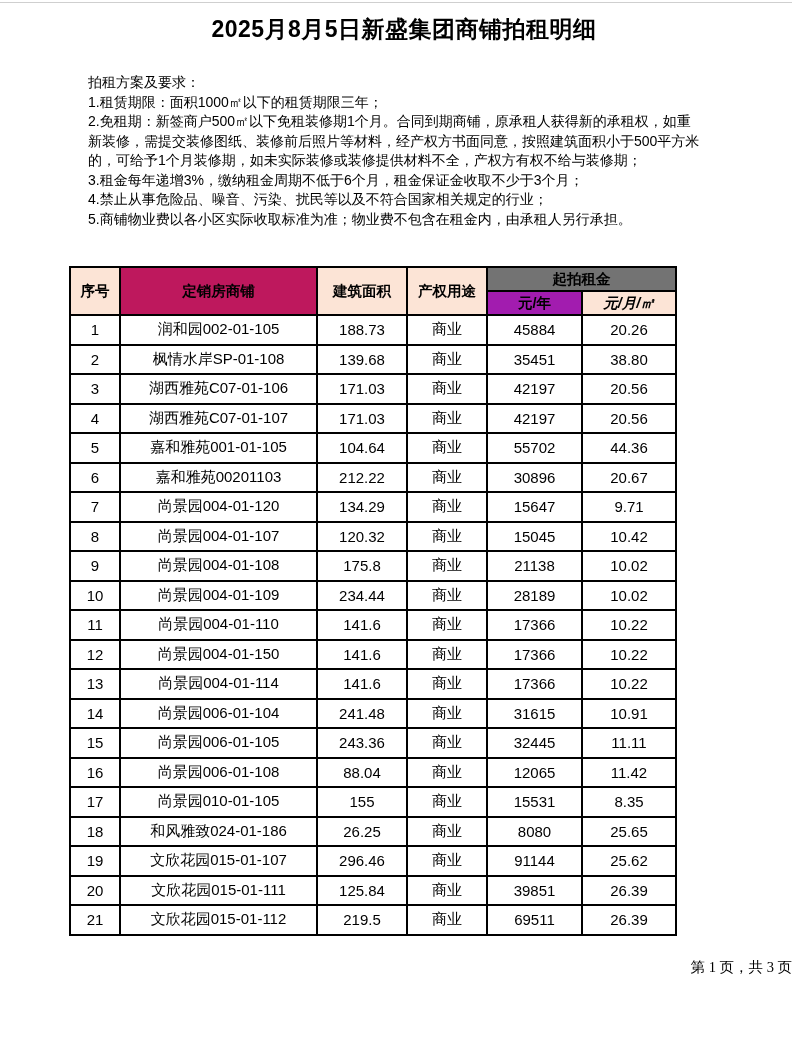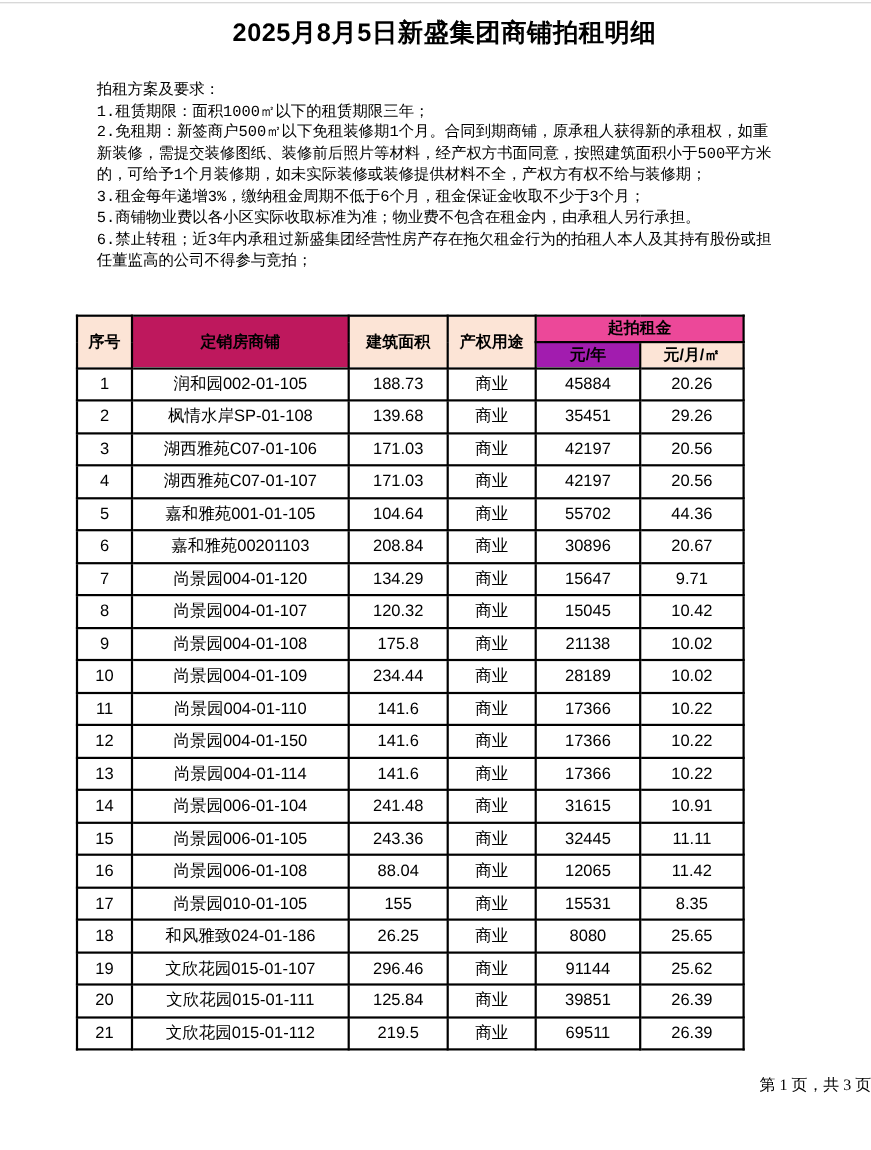--- a/index.html
+++ b/index.html
@@ -23,21 +23,21 @@
     text-align: center;
     font-size: 23px;
     font-weight: bold;
     letter-spacing: 0.5px;
   }
   .notice {
     margin: 28px 88px 0 88px;
     font-size: 14px;
     line-height: 19.5px;
   }
-  .notice p { margin: 0; padding: 0; font-family: Liberation Mono, monospace; }
+  .notice p { margin: 0; padding: 0; }
   .table-wrap { margin: 37px 0 0 69px; }
   table.rental {
     border-collapse: collapse;
     table-layout: fixed;
     width: 606px;
   }
   table.rental th, table.rental td {
     border: 2px solid #000;
     text-align: center;
     vertical-align: middle;
@@ -68,64 +68,64 @@
 <div class="topline"></div>
 
 <h1 class="title">2025月8月5日新盛集团商铺拍租明细</h1>
 
 <div class="notice">
   <p>拍租方案及要求：</p>
   <div>
       <p>1.租赁期限：面积1000㎡以下的租赁期限三年；</p>
       <p>2.免租期：新签商户500㎡以下免租装修期1个月。合同到期商铺，原承租人获得新的承租权，如重新装修，需提交装修图纸、装修前后照片等材料，经产权方书面同意，按照建筑面积小于500平方米的，可给予1个月装修期，如未实际装修或装修提供材料不全，产权方有权不给与装修期；</p>
       <p>3.租金每年递增3%，缴纳租金周期不低于6个月，租金保证金收取不少于3个月；</p>
+      <p>4.禁止从事危险品、噪音、污染、扰民等以及不符合国家相关规定的行业；</p>
       <p>5.商铺物业费以各小区实际收取标准为准；物业费不包含在租金内，由承租人另行承担。</p>
-      <p>6.禁止转租；近3年内承租过新盛集团经营性房产存在拖欠租金行为的拍租人本人及其持有股份或担任董监高的公司不得参与竞拍；</p>
     </div>
 </div>
 
 <div class="table-wrap">
   <table class="rental">
     <colgroup>
       <col style="width:50px">
         <col style="width:197px">
         <col style="width:90px">
       <col style="width:80px">
         <col style="width:95px">
         <col style="width:94px">
     </colgroup>
     <thead>
       <tr>
         <th rowspan="2" style="background: rgb(252, 228, 214);">序号</th>
         <th rowspan="2" style="background: #be185d;">定销房商铺</th>
         <th rowspan="2" style="background: rgb(252, 228, 214);">建筑面积</th>
         <th rowspan="2" style="background: rgb(252, 228, 214);">产权用途</th>
-        <th colspan="2" style="background: #ec4899;">起拍租金</th>
+        <th colspan="2" style="background: #737373;">起拍租金</th>
       </tr>
       <tr>
         <th style="background: #a21caf;">元/年</th>
-        <th style="background: rgb(252, 228, 214);">元/月/㎡</th>
+        <th style="background: rgb(252, 228, 214); font-style: italic;">元/月/㎡</th>
       </tr>
     </thead>
     <tbody id="table-body">
         <tr>
           <td>1</td>
           <td>润和园002-01-105</td>
           <td>188.73</td>
           <td>商业</td>
           <td>45884</td>
           <td>20.26</td>
         </tr>
         <tr>
           <td>2</td>
           <td>枫情水岸SP-01-108</td>
           <td>139.68</td>
           <td>商业</td>
           <td>35451</td>
-          <td>29.26</td>
+          <td>38.80</td>
         </tr>
         <tr>
           <td>3</td>
           <td>湖西雅苑C07-01-106</td>
           <td>171.03</td>
           <td>商业</td>
           <td>42197</td>
           <td>20.56</td>
         </tr>
         <tr>
@@ -140,21 +140,21 @@
           <td>5</td>
           <td>嘉和雅苑001-01-105</td>
           <td>104.64</td>
           <td>商业</td>
           <td>55702</td>
           <td>44.36</td>
         </tr>
         <tr>
           <td>6</td>
           <td>嘉和雅苑00201103</td>
-          <td>208.84</td>
+          <td>212.22</td>
           <td>商业</td>
           <td>30896</td>
           <td>20.67</td>
         </tr>
         <tr>
           <td>7</td>
           <td>尚景园004-01-120</td>
           <td>134.29</td>
           <td>商业</td>
           <td>15647</td>

